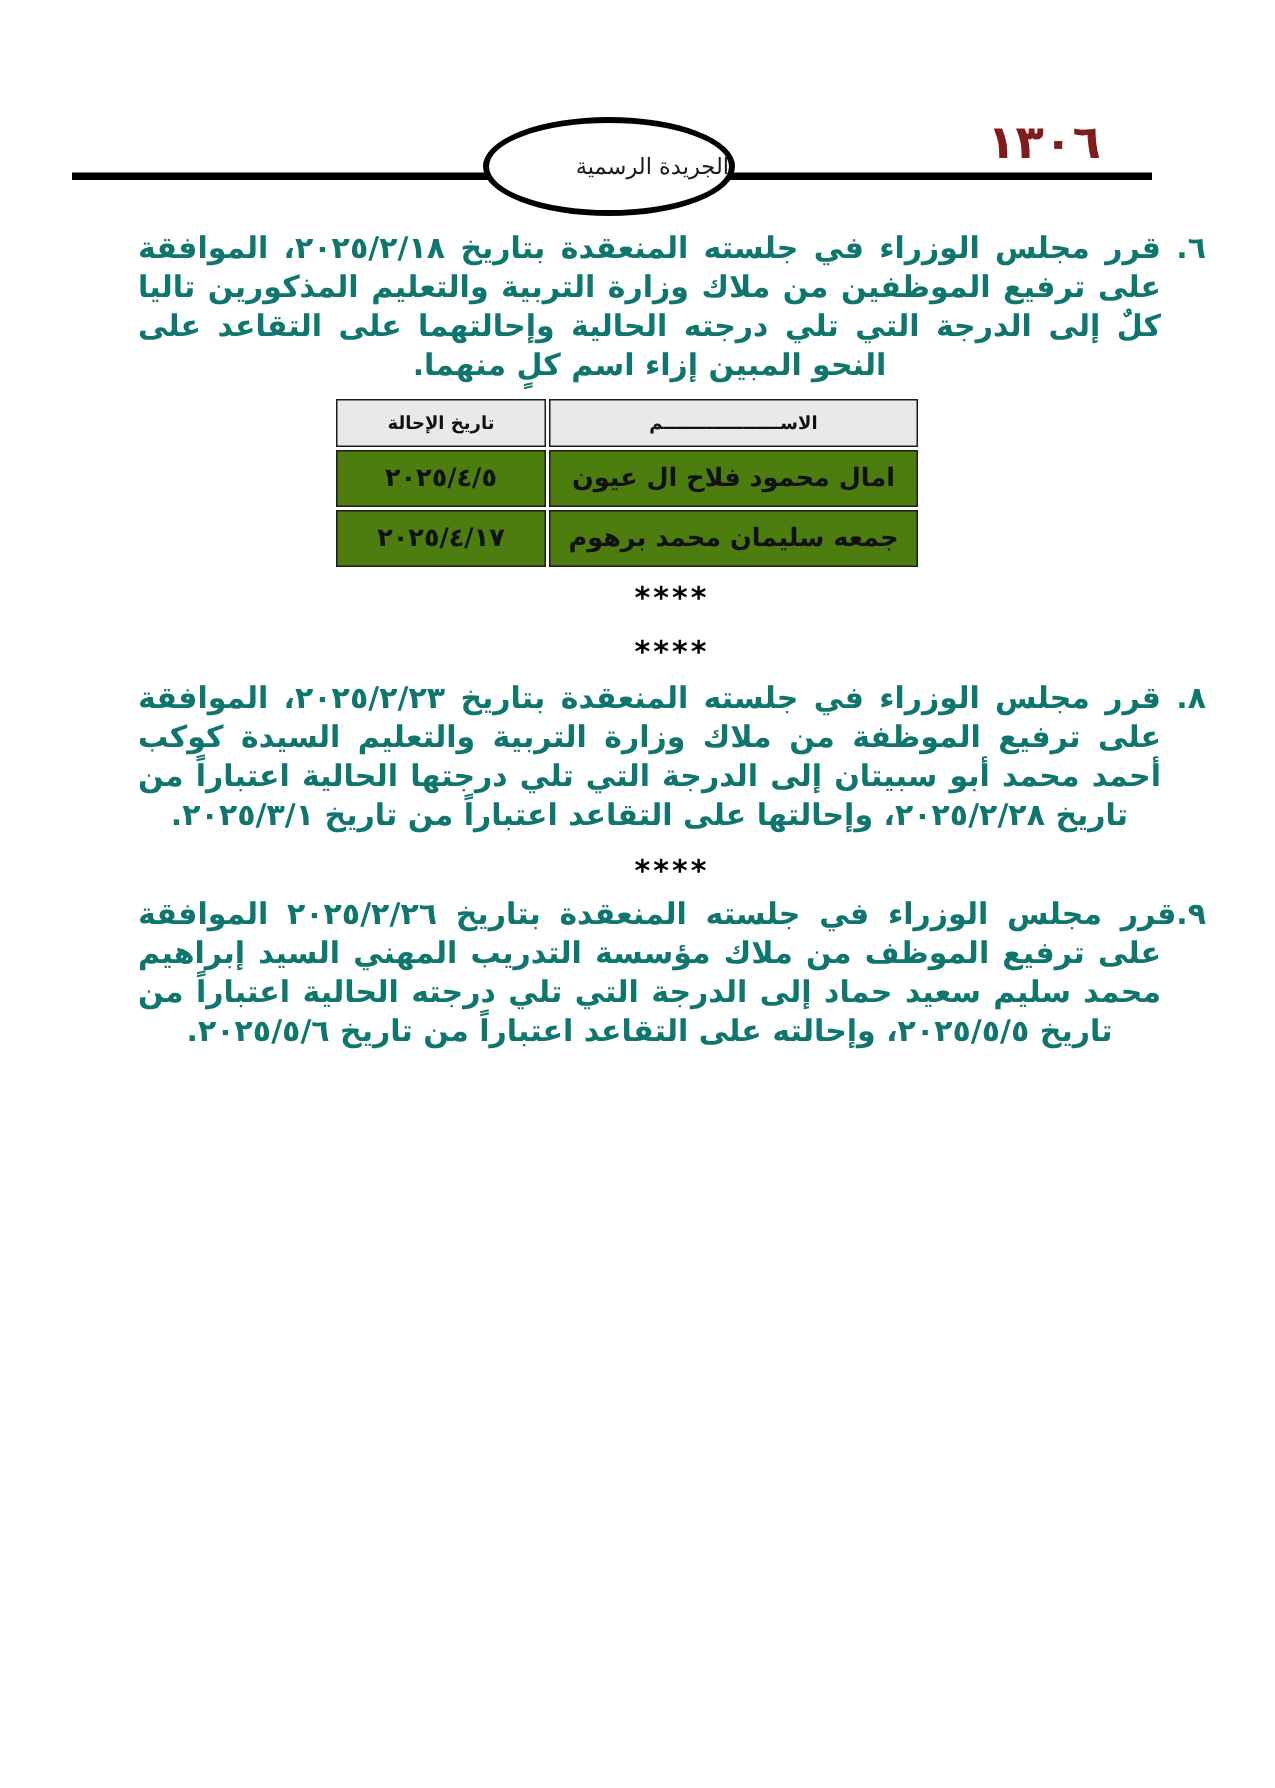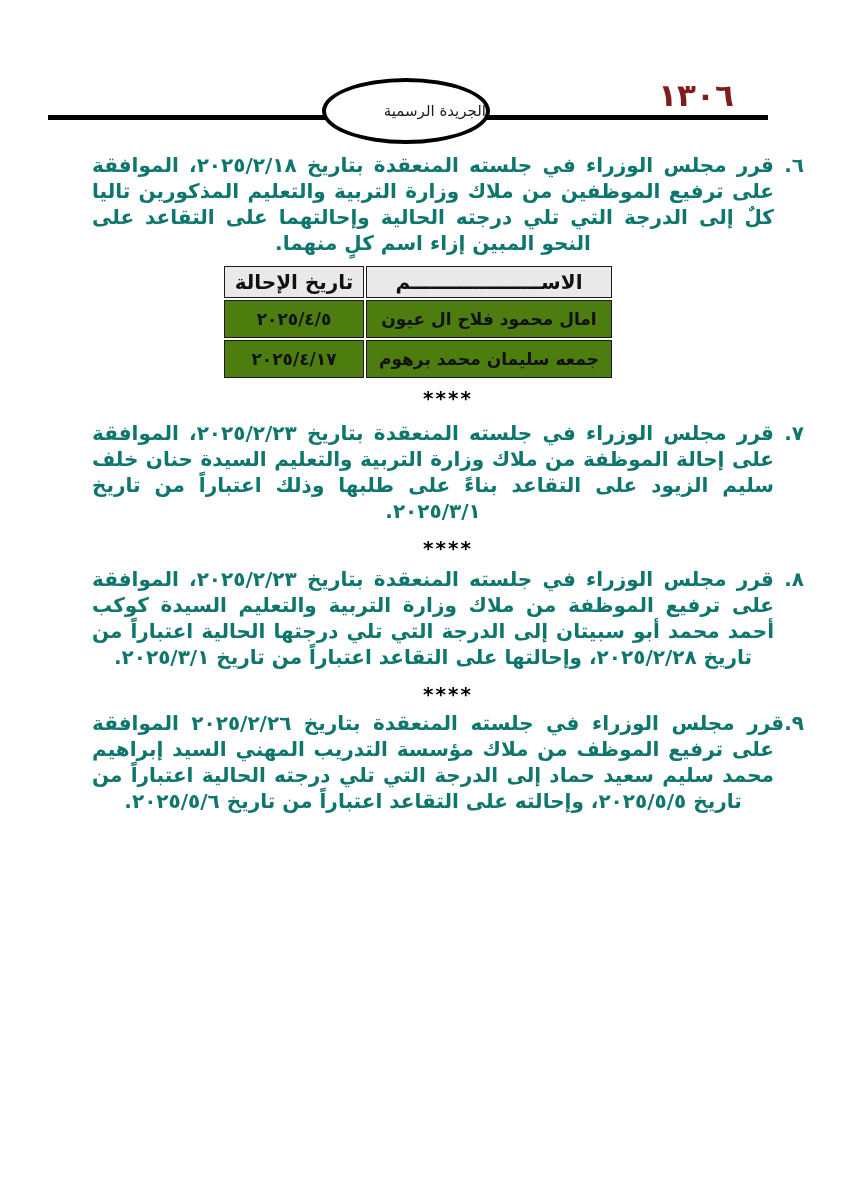--- a/index.html
+++ b/index.html
@@ -108,21 +108,21 @@
     border: 1.6px solid #1c1c1c;
     font-weight: bold;
     text-align: center;
     vertical-align: middle;
     padding: 0 6px;
     white-space: nowrap;
   }
   table.referrals th {
     background: #e9e9e9;
     height: 30px;
-    font-size: 20px;
+    font-size: 12px;
   }
   table.referrals td {
     background: #4d7c0f;
     height: 36px;
     font-size: 17px;
   }
   .col-name { width: 232px; }
   .col-date { width: 126px; }
 </style>
 </head>
@@ -152,21 +152,20 @@
       </tr>
       <tr>
         <td class="col-name">جمعه سليمان محمد برهوم</td>
         <td class="col-date">٢٠٢٥/٤/١٧</td>
       </tr>
     </tbody>
   </table>
 
   <p class="stars-separator s1">****</p>
 
-  <p class="decree d7">٧. قرر مجلس الوزراء في جلسته المنعقدة بتاريخ ٢٠٢٥/٢/٢٣، الموافقة على إحالة الموظفة من ملاك وزارة التربية والتعليم السيدة حنان خلف سليم الزيود على التقاعد بناءً على طلبها وذلك اعتباراً من تاريخ ٢٠٢٥/٣/١.</p>
 
   <p class="stars-separator s2">****</p>
 
   <p class="decree d8">٨. قرر مجلس الوزراء في جلسته المنعقدة بتاريخ ٢٠٢٥/٢/٢٣، الموافقة على ترفيع الموظفة من ملاك وزارة التربية والتعليم السيدة كوكب أحمد محمد أبو سبيتان إلى الدرجة التي تلي درجتها الحالية اعتباراً من تاريخ ٢٠٢٥/٢/٢٨، وإحالتها على التقاعد اعتباراً من تاريخ ٢٠٢٥/٣/١.</p>
 
   <p class="stars-separator s3">****</p>
 
   <p class="decree d9">٩.قرر مجلس الوزراء في جلسته المنعقدة بتاريخ ٢٠٢٥/٢/٢٦ الموافقة على ترفيع الموظف من ملاك مؤسسة التدريب المهني السيد إبراهيم محمد سليم سعيد حماد إلى الدرجة التي تلي درجته الحالية اعتباراً من تاريخ ٢٠٢٥/٥/٥، وإحالته على التقاعد اعتباراً من تاريخ ٢٠٢٥/٥/٦.</p>
 
 

